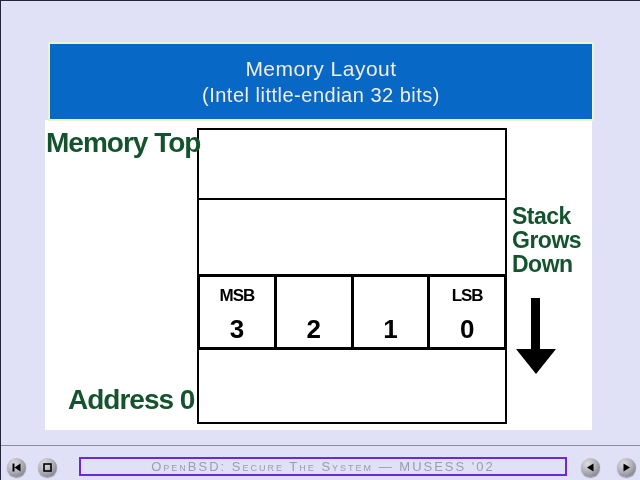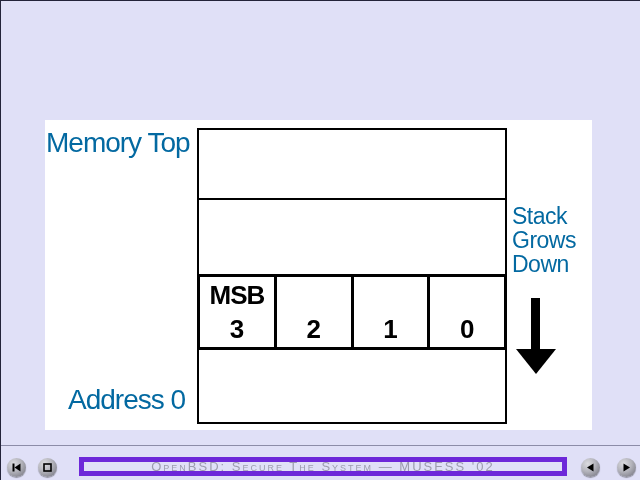--- a/index.html
+++ b/index.html
@@ -36,23 +36,23 @@
   }
   .byte-row{
     position:absolute;left:196px;top:273px;width:310px;height:76px;
     display:flex;border:3px solid #000;background:#fff;
   }
   .byte-cell{
     flex:1;display:flex;flex-direction:column;align-items:center;justify-content:flex-end;
     border-right:3px solid #000;padding-bottom:1px;
   }
   .byte-cell:last-child{border-right:none;}
-  .byte-tag{font-weight:bold;font-size:26px;line-height:33px;letter-spacing:-1px;min-height:33px;}
+  .byte-tag{font-weight:bold;font-size:17px;line-height:33px;letter-spacing:-1px;min-height:33px;}
   .byte-index{font-weight:bold;font-size:26px;line-height:34px;}
-  .lbl{position:absolute;color:#0369a1;font-weight:normal;white-space:nowrap;}
+  .lbl{position:absolute;color:#14532d;font-weight:bold;white-space:nowrap;}
   .lbl-memory-top{left:45px;top:126px;font-size:28px;letter-spacing:-1px;}
   .lbl-address-0{left:45px;top:383px;font-size:28px;letter-spacing:-1px;margin-left:22px;}
   .lbl-stack{left:511px;top:203px;font-size:23px;line-height:24px;letter-spacing:-0.5px;white-space:pre-line;}
   .arrow-shaft{position:absolute;left:530px;top:297px;width:9px;height:53px;background:#000;}
   .arrow-head{
     position:absolute;left:515px;top:348px;width:0;height:0;
     border-left:20px solid transparent;border-right:20px solid transparent;
     border-top:25px solid #000;
   }
   
@@ -63,53 +63,58 @@
     display:flex;align-items:center;justify-content:center;cursor:pointer;
     box-shadow:0 1px 1px rgba(0,0,0,0.35);
   }
   .nav-btn svg{display:block;}
   .btn-first{left:6px;}
   .btn-stop{left:37px;}
   .btn-prev{left:580px;}
   .btn-next{left:616px;}
   .status-box{
     position:absolute;left:78px;top:456px;width:488px;height:19px;
-    border:5px solid #6d28d9;
+    border:2px solid #6d28d9;
     display:flex;align-items:center;justify-content:center;text-align:right;
   }
   .status-text{
     font-variant:small-caps;font-size:13px;letter-spacing:2px;
     color:#9c9cae;white-space:nowrap;
   }
 </style>
 </head>
 <body>
 
 <div class="frame">
 
   <div class="slide-body"></div>
 
+  <div class="title-bar">
+    <div class="title-line1">Memory Layout</div>
+    <div class="title-line2">(Intel little-endian 32 bits)</div>
+  </div>
 
   <div class="mem-outline"></div>
   <div class="mem-divider"></div>
 
   <div class="byte-row">
     <div class="byte-cell">
       <span class="byte-tag">MSB</span>
       <span class="byte-index">3</span>
     </div>
     <div class="byte-cell">
       <span class="byte-tag"></span>
       <span class="byte-index">2</span>
     </div>
     <div class="byte-cell">
       <span class="byte-tag"></span>
       <span class="byte-index">1</span>
     </div>
     <div class="byte-cell">
+      <span class="byte-tag">LSB</span>
       <span class="byte-index">0</span>
     </div>
   </div>
 
   <div class="lbl lbl-memory-top">Memory Top</div>
   <div class="lbl lbl-address-0">Address 0</div>
   <div class="lbl lbl-stack">Stack
 Grows
 Down</div>
 

